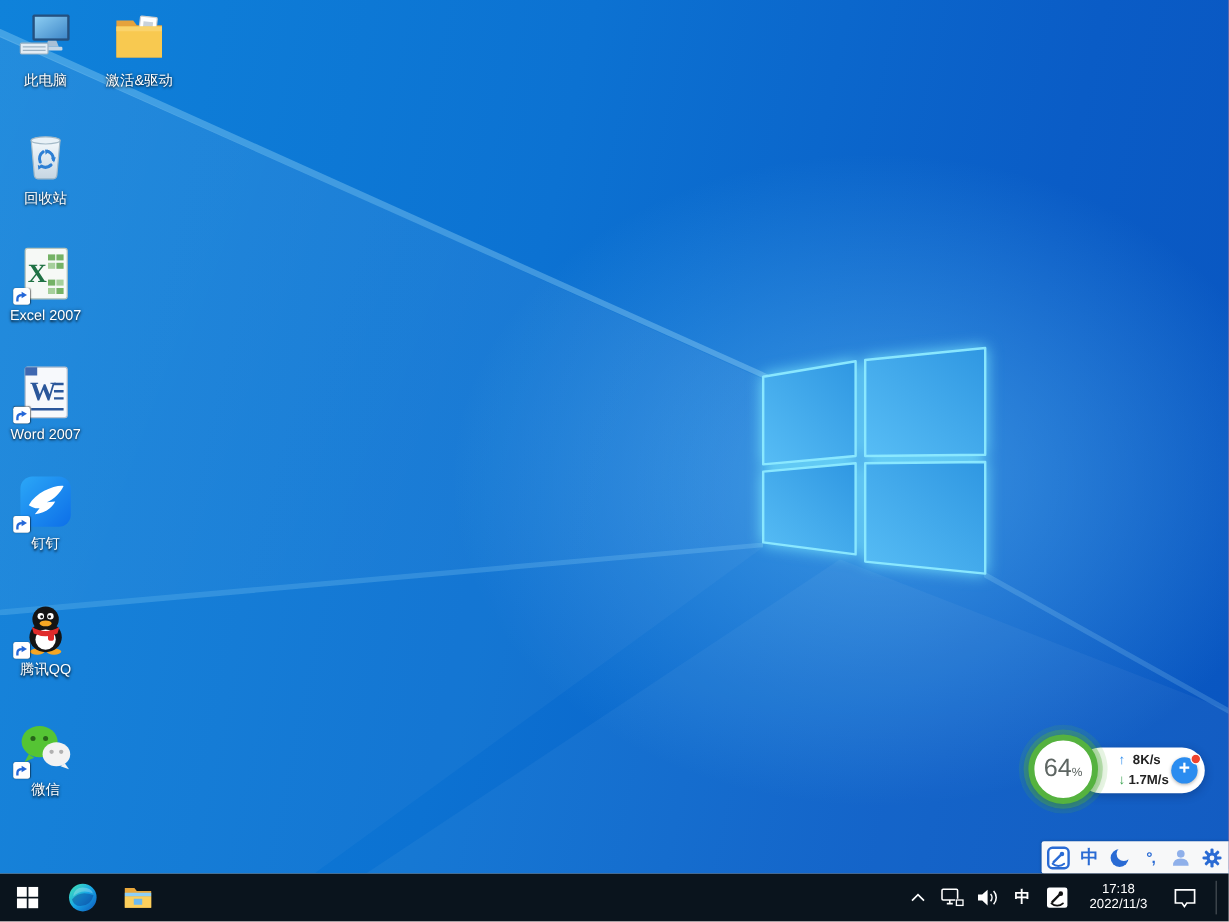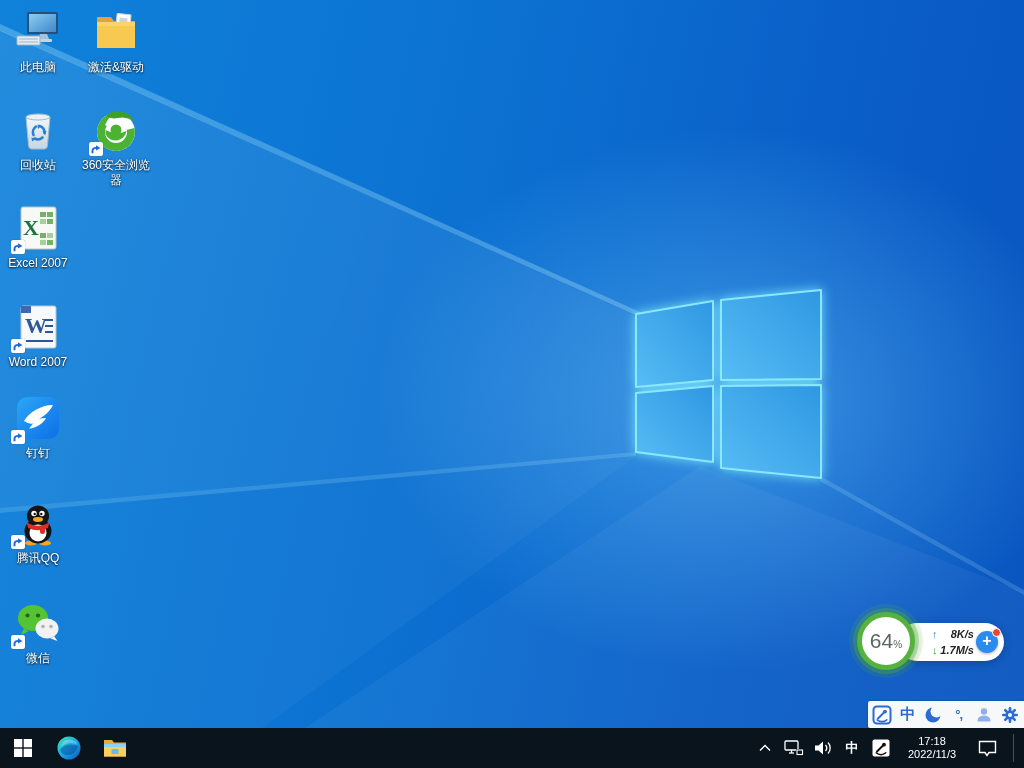--- a/index.html
+++ b/index.html
@@ -42,21 +42,21 @@
 
   
   .ballwrap{position:absolute;left:852px;top:607px;width:152px;height:70px;}
   .ball-pill{position:absolute;left:46px;top:16px;width:106px;height:38px;background:#fff;
     border-radius:19px;box-shadow:0 2px 8px rgba(0,20,60,.30);
     display:flex;flex-direction:column;justify-content:center;gap:1px;padding:2px 30px 2px 34px;}
   .speed-row{display:flex;align-items:center;height:15px;}
   .speed-arrow{width:12px;font-size:11px;font-weight:bold;}
   .speed-arrow.up{color:#2a8cf0;}
   .speed-arrow.down{color:#33a04a;}
-  .speed-val{flex:1;text-align:right;font-size:11px;font-weight:bold;color:#222;font-style:italic;}
+  .speed-val{flex:1;font-size:11px;font-weight:bold;color:#222;}
   .plus-btn{position:absolute;right:-18px;top:8px;width:22px;height:22px;border-radius:50%;
     background:#2a8cf0;color:#fff;font-size:16px;font-weight:bold;line-height:20px;
     text-align:center;box-shadow:0 1px 3px rgba(0,0,0,.3);}
   .red-dot{position:absolute;right:-3px;top:-3px;width:9px;height:9px;border-radius:50%;
     background:#f0442e;border:1.5px solid #fff;}
   .ball-circle{position:absolute;left:0;top:0;width:58px;height:58px;margin:5px;border-radius:50%;
     background:#fff;border:5px solid #55b23f;
     box-shadow:0 0 0 4px rgba(85,178,63,.35),0 0 0 8px rgba(85,178,63,.15),0 2px 6px rgba(0,30,0,.25);
     display:flex;align-items:center;justify-content:center;text-align:right;}
   .pct-num{font-size:21px;color:#5d6562;}
@@ -163,39 +163,20 @@
         <path d="M5 9 h14 l3 4 h21 v27 H5 z" fill="#e5a23c"></path>
         <rect x="24" y="6" width="14" height="22" rx="1" fill="#fff" stroke="#cfcfcf" transform="rotate(6 31 17)"></rect>
         <rect x="27" y="10" width="8" height="12" fill="#c9d2da" transform="rotate(6 31 16)"></rect>
         <path d="M5 14 h38 v26 H5 z" fill="#f8c950"></path>
         <path d="M5 14 h38 v4 H5 z" fill="#fad36a"></path>
       </svg>
     </div>
     <div class="di-label">激活&amp;驱动</div>
   </div>
 
-  <div class="di" style="left:78px;top:106px">
-    <div class="di-art">
-      <svg width="48" height="48" viewBox="0 0 48 48">
-        <circle cx="24" cy="26" r="19" fill="#fff"></circle>
-        <path d="M24 7 a19 19 0 1 0 0 38 a19 19 0 0 0 18.5 -23 q-9 3 -18.5 1.5 a24 24 0 0 1 -11 -4.5 q4 -9 11 -12z" fill="#4cb234"></path>
-        <circle cx="24" cy="26" r="11" fill="#fff"></circle>
-        <path d="M13.5 24 q10.5 6 21 1 a11 11 0 0 1 -21 3z" fill="#4cb234"></path>
-        <circle cx="24" cy="24" r="5.5" fill="#4cb234"></circle>
-        <path d="M14 10 q7 -7 17 -4 q8 2 11 9 q-8 -5 -16 -3 q-7 1.5 -12 -2z" fill="#3ea02a"></path>
-      </svg>
-      <span class="sc-arrow">
-        <svg width="14" height="14" viewBox="0 0 10 10">
-          <path d="M2.5 8 V6.5 Q2.5 4.2 5.2 4.2" stroke="#2567d8" stroke-width="1.4" fill="none"></path>
-          <polygon points="5,2.3 8.2,4.2 5,6.1" fill="#2567d8"></polygon>
-        </svg>
-      </span>
-    </div>
-    <div class="di-label">360安全浏览器</div>
-  </div>
 
   <div class="di" style="left:0;top:204px">
     <div class="di-art">
       <svg width="48" height="48" viewBox="0 0 48 48">
         <rect x="7" y="3" width="35" height="42" rx="2" fill="#f6f9f6" stroke="#b9c6bc"></rect>
         <g fill="#74b266">
           <rect x="26" y="8" width="6" height="5"></rect>
             <rect x="33" y="8" width="6" height="5"></rect>
           <rect x="26" y="15" width="6" height="5" fill="#a5cf9b"></rect>
             <rect x="33" y="15" width="6" height="5"></rect>

